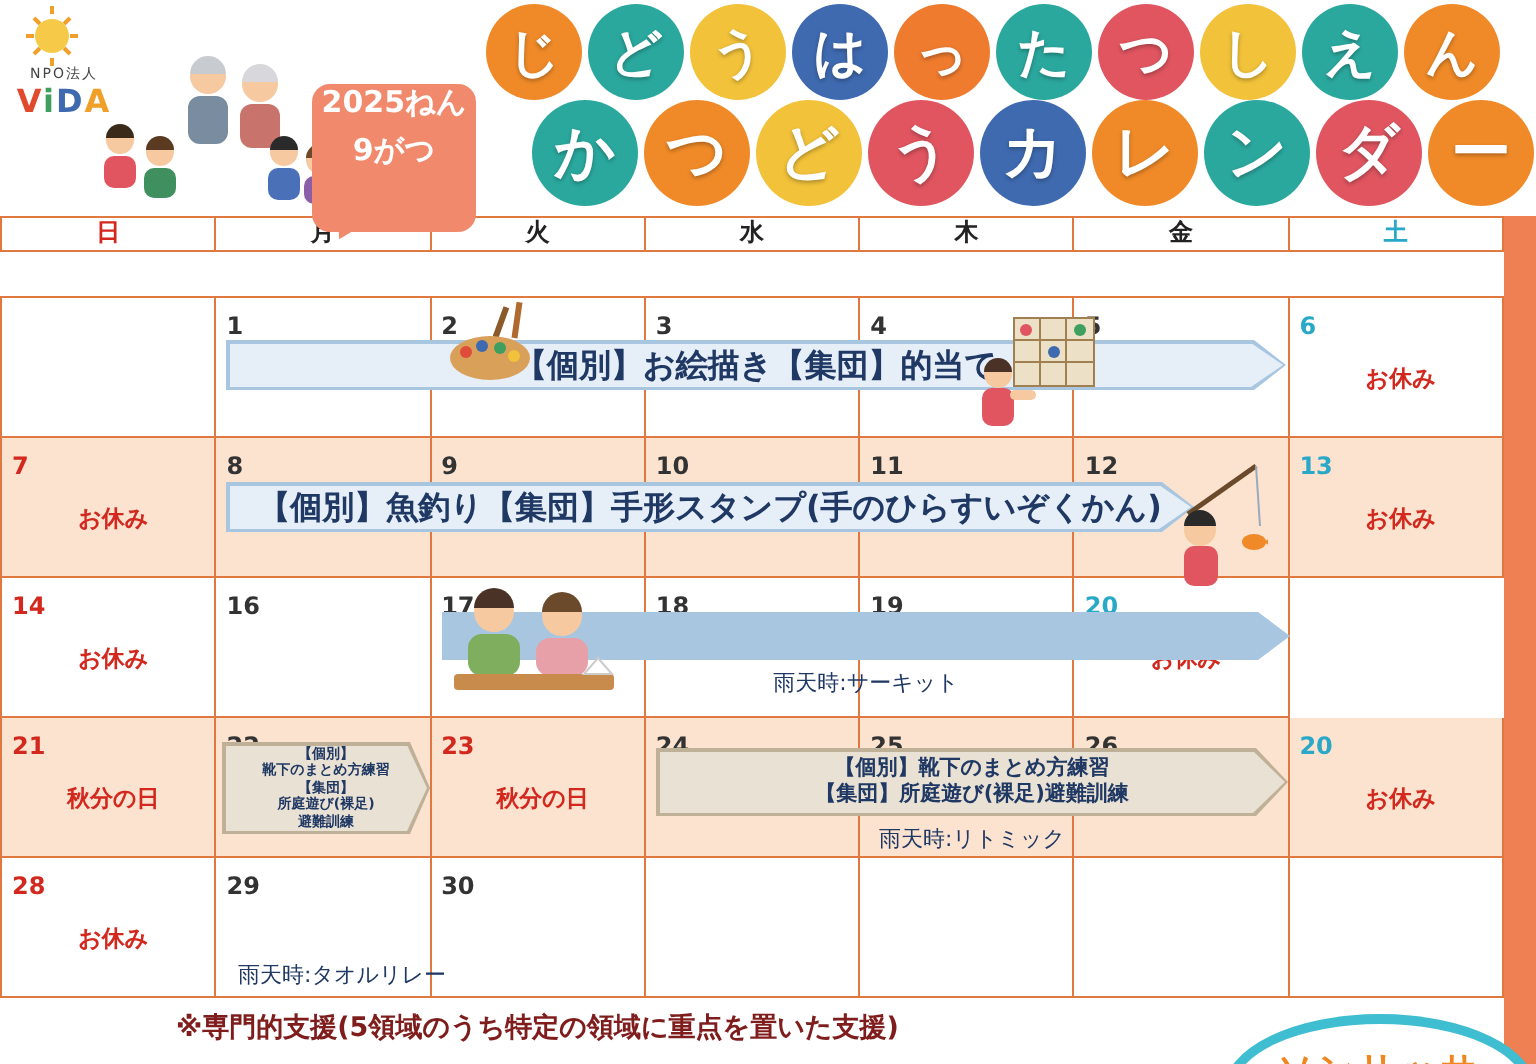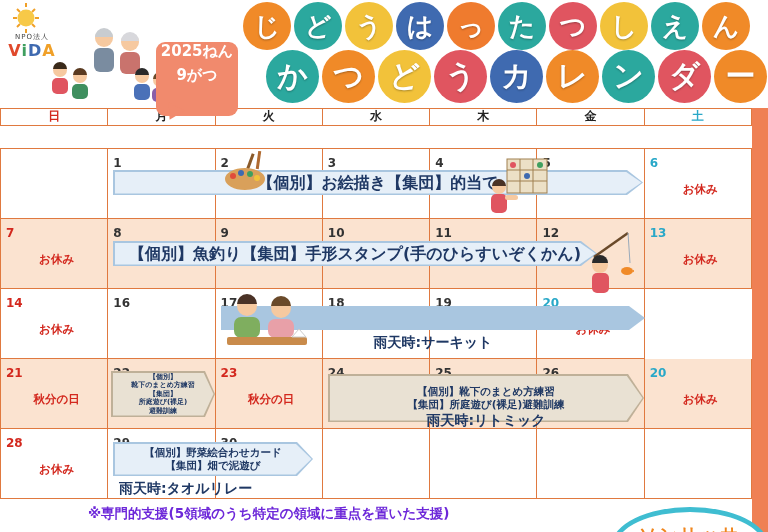--- a/index.html
+++ b/index.html
@@ -54,26 +54,26 @@
   .arrow .a-bg { position:absolute; inset:0; }
   .arrow .a-in { position:absolute; inset:1.5px; display:flex; flex-direction:column; align-items:center;
                  justify-content:center; text-align:center; color:#1f3864; font-weight:bold; }
   .arrow .a-bg, .arrow .a-in { clip-path:polygon(0 0,calc(100% - 16px) 0,100% 50%,calc(100% - 16px) 100%,0 100%); }
   .arrow.blue .a-bg { background:#a9c6e0; } .arrow.blue .a-in { background:#e6eff8; }
   .arrow.gray .a-bg { background:#bfb098; } .arrow.gray .a-in { background:#e9e1d3; }
   .arrow .l1 { font-size:16px; line-height:14px; }
   .arrow .l2 { font-size:10.5px; line-height:13px; }
   .arrow.mini .a-bg, .arrow.mini .a-in { clip-path:polygon(0 0,calc(100% - 10px) 0,100% 50%,calc(100% - 10px) 100%,0 100%); }
   .arrow.mini .ml { font-size:7px; line-height:8.6px; }
-  .rain { position:absolute; z-index:2; color:#1f3864; font-weight:bold; font-size:14px; text-align:center; }
+  .rain { position:absolute; z-index:2; color:#1f3864; font-weight:normal; font-size:11px; text-align:center; }
 
   .clip { position:absolute; z-index:4; }
 
   
-  .foot-note { position:absolute; left:88px; top:505px; color:#6d28d9; font-weight:bold; font-size:13.5px; }
+  .foot-note { position:absolute; left:88px; top:505px; color:#7f1d1d; font-weight:bold; font-size:13.5px; }
   .sonrisa { position:absolute; left:612px; top:507px; width:156px; height:76px; background:#fff;
              border:5px solid #3fbdd1; border-radius:50%; z-index:5; display:flex; justify-content:center; }
   .sonrisa span { margin-top:11px; color:#f0861e; font-weight:bold; font-size:17px; letter-spacing:3px; }
 </style>
 </head>
 <body>
 
 <div id="page">
 
   <svg class="logo-sun" width="36" height="32" viewBox="0 0 36 32">
@@ -236,36 +236,29 @@
       <div class="a-bg"></div>
       <div class="a-in">
         <span class="ml">【個別】</span>
         <span class="ml">靴下のまとめ方練習</span>
         <span class="ml">【集団】</span>
         <span class="ml">所庭遊び(裸足)</span>
         <span class="ml">避難訓練</span>
       </div>
     </div>
 
-    <div class="arrow gray" style="left:327px;top:225px;width:316px;height:48px">
+    <div class="arrow gray" style="left:327px;top:225px;width:316px;height:34px">
       <div class="a-bg"></div>
       <div class="a-in">
         <span class="l2">【個別】靴下のまとめ方練習</span>
         <span class="l2">【集団】所庭遊び(裸足)避難訓練</span>
       </div>
     </div>
     <div class="rain" style="left:327px;top:263px;width:316px">雨天時:リトミック</div>
 
-    <div class="arrow blue" style="left:112px;top:293px;width:200px;height:34px">
-      <div class="a-bg"></div>
-      <div class="a-in">
-        <span class="l2">【個別】野菜絵合わせカード</span>
-        <span class="l2">【集団】畑で泥遊び</span>
-      </div>
-    </div>
     <div class="rain" style="left:118px;top:331px;text-align:center">雨天時:タオルリレー</div>
 
     <svg class="clip" style="left:222px;top:2px" width="50" height="40" viewBox="0 0 50 40">
       <rect x="26" y="2" width="3" height="16" fill="#8a5a2a" transform="rotate(20 27 10)"></rect>
       <rect x="34" y="0" width="3" height="18" fill="#b06a30" transform="rotate(8 35 9)"></rect>
       <ellipse cx="22" cy="28" rx="20" ry="11" fill="#d9a05a"></ellipse>
       <circle cx="10" cy="25" r="3" fill="#e04c3a"></circle>
         <circle cx="18" cy="22" r="3" fill="#3f6ab0"></circle>
       <circle cx="27" cy="23" r="3" fill="#3f9f5f"></circle>
         <circle cx="34" cy="27" r="3" fill="#f2c23a"></circle>

